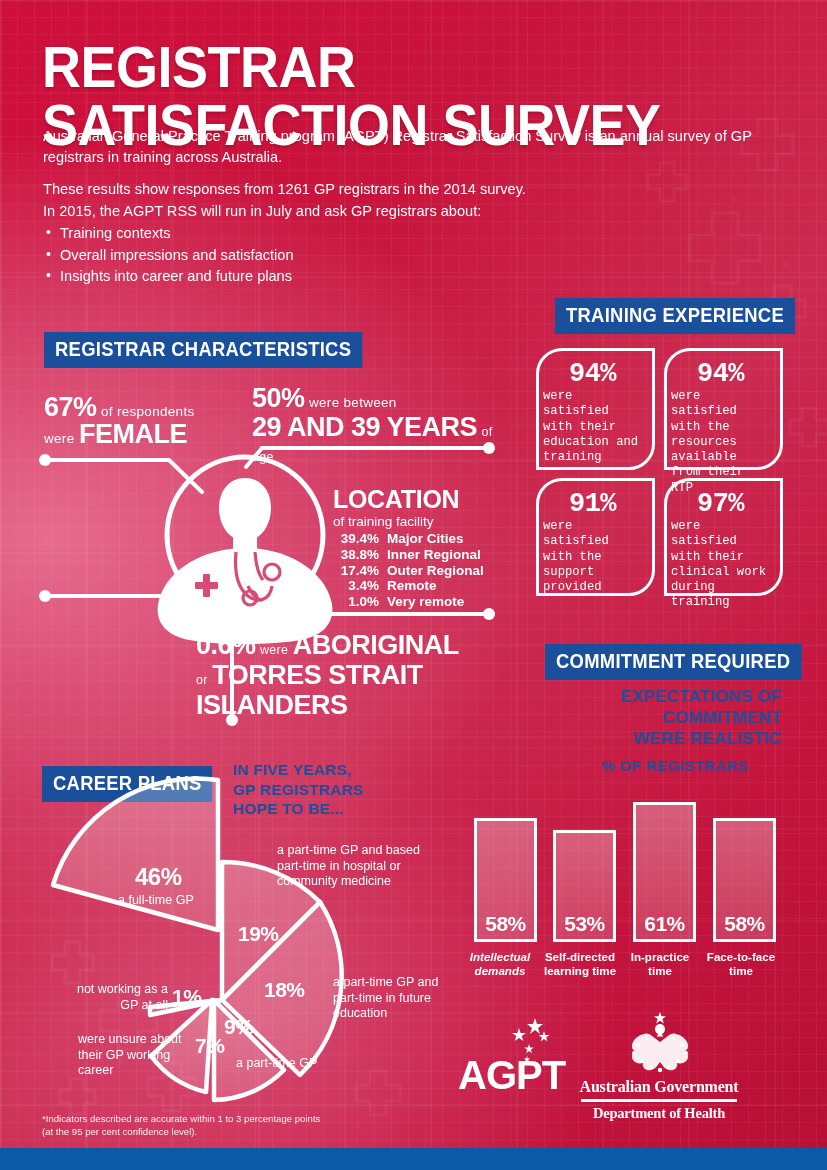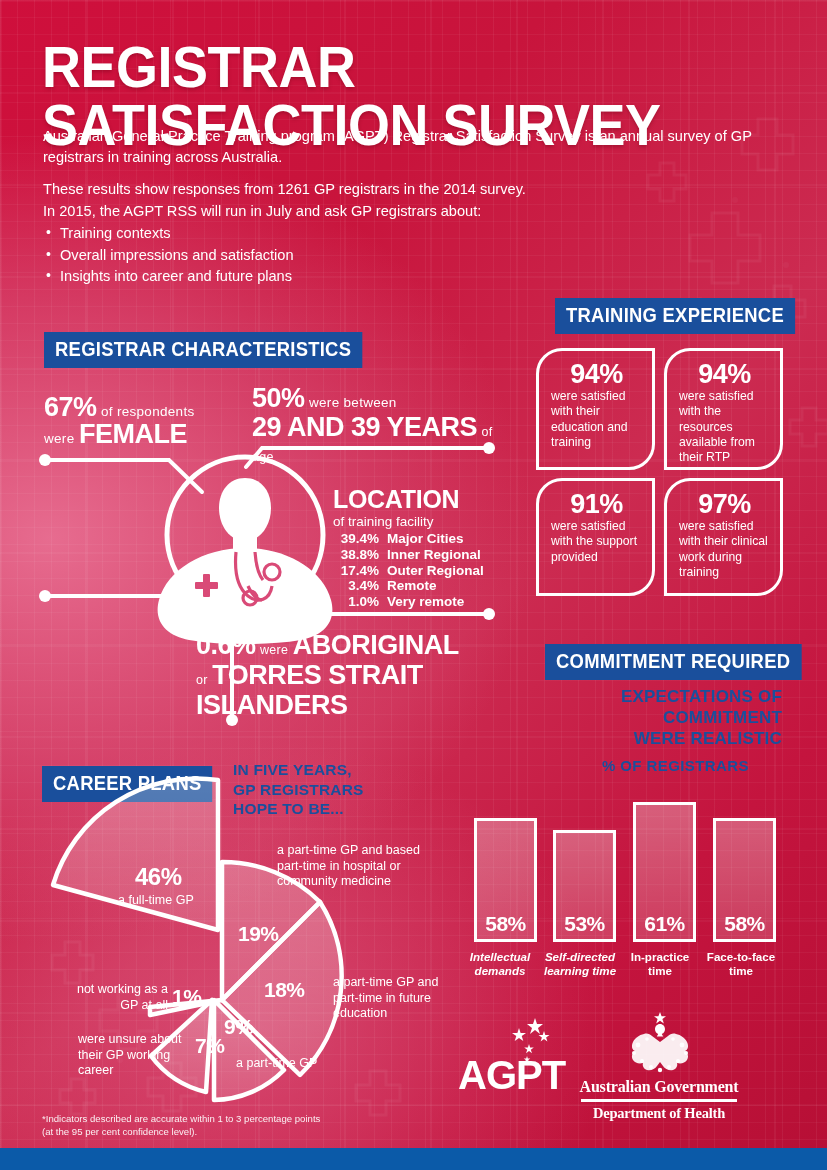--- a/index.html
+++ b/index.html
@@ -68,21 +68,21 @@
   .locrow .pct{width:46px;text-align:right;margin-right:8px;font-weight:bold;}
   .locrow .nm{font-weight:bold;}
   #atsiBlock{position:absolute;left:196px;top:633px;width:320px;color:#fff;line-height:25px;}
 
   
   .card{
     position:absolute;color:#fff;
     border:3.5px solid #fff;
     border-top-left-radius:26px;border-bottom-right-radius:26px;
     border-top-right-radius:0;border-bottom-left-radius:0;
-    box-sizing:border-box;padding:8px 10px 8px 12px;
+    box-sizing:border-box;padding:8px 10px 8px 4px;font-family:Liberation Mono, monospace;
   }
   .card .pct{font-size:27px;font-weight:bold;text-align:center;line-height:30px;letter-spacing:-.5px;}
   .card .txt{font-size:12.2px;line-height:15.3px;}
   .card.c2 .pct,.card.c4 .pct{text-align:center;}
 
   
   #commitSub{position:absolute;left:524px;top:686px;width:258px;color:#1a4f9c;font-size:17px;font-weight:bold;line-height:21px;text-align:right;letter-spacing:.2px;}
   #commitAxis{position:absolute;left:602px;top:757px;color:#1a4f9c;font-size:15px;font-weight:bold;letter-spacing:.4px;}
   #bars{position:absolute;left:470px;top:782px;width:340px;height:160px;}
   .bar{position:absolute;bottom:0;border:3.5px solid #fff;box-sizing:border-box;
@@ -280,21 +280,21 @@
 
     <div class="bar" style="left:163px;width:63px;height:140px;">
       <div class="v">61%</div>
     </div>
 
     <div class="bar" style="left:243px;width:63px;height:124px;">
       <div class="v">58%</div>
     </div>
   </div>
   <div class="barlabel" style="left:462px;top:950px;width:76px;font-style:italic;">Intellectual demands</div>
-  <div class="barlabel" style="left:540px;top:950px;width:80px;font-style:italic;">Self-directed learning time</div>
+  <div class="barlabel" style="left:540px;top:950px;width:80px;">Self-directed learning time</div>
   <div class="barlabel" style="left:625px;top:950px;width:70px;">In-practice time</div>
   <div class="barlabel" style="left:703px;top:950px;width:76px;">Face-to-face time</div>
 
   <svg id="pieWrap" width="827" height="1170" viewBox="0 0 827 1170">
     <defs>
       <linearGradient id="sliceFill" x1="0" y1="0" x2="0" y2="1">
         <stop offset="0%" stop-color="rgba(255,255,255,0.26)"></stop>
         <stop offset="100%" stop-color="rgba(255,255,255,0.14)"></stop>
       </linearGradient>
     </defs>

